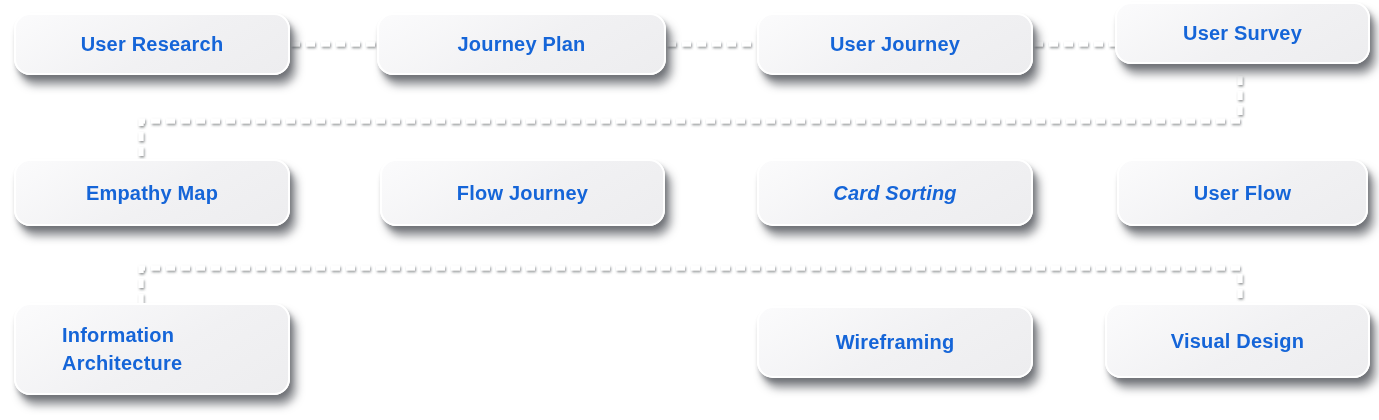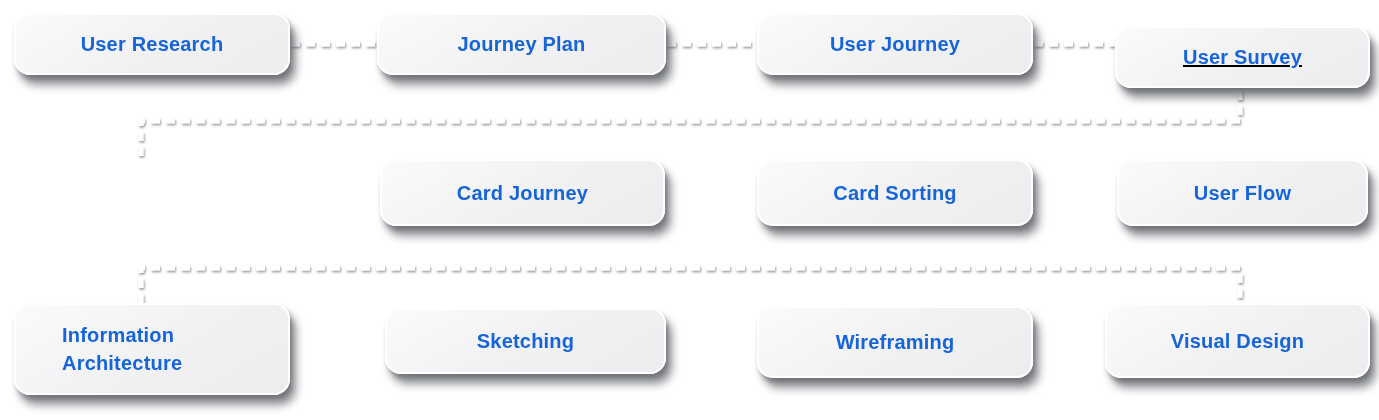--- a/index.html
+++ b/index.html
@@ -67,39 +67,39 @@
 
   <div class="node" style="left:14px; top:13px; width:276px; height:62px;">
     <span class="node-label">User Research</span>
   </div>
   <div class="node" style="left:377px; top:13px; width:289px; height:62px;">
     <span class="node-label">Journey Plan</span>
   </div>
   <div class="node" style="left:757px; top:13px; width:276px; height:62px;">
     <span class="node-label">User Journey</span>
   </div>
-  <div class="node" style="left:1115px; top:26px; width:255px; height:62px;text-decoration:underline;">
+  <div class="node" style="left:1115px; top:2px; width:255px; height:62px;">
     <span class="node-label">User Survey</span>
   </div>
 
+  <div class="node" style="left:14px; top:159px; width:276px; height:67px;">
+    <span class="node-label">Empathy Map</span>
+  </div>
   <div class="node" style="left:380px; top:159px; width:285px; height:67px;">
-    <span class="node-label">Card Journey</span>
+    <span class="node-label">Flow Journey</span>
   </div>
-  <div class="node" style="left:757px; top:159px; width:276px; height:67px;">
+  <div class="node" style="left:757px; top:159px; width:276px; height:67px;font-style:italic;">
     <span class="node-label">Card Sorting</span>
   </div>
   <div class="node" style="left:1117px; top:159px; width:251px; height:67px;">
     <span class="node-label">User Flow</span>
   </div>
 
   <div class="node" style="left:14px; top:303px; width:276px; height:92px;">
     <span class="node-label wrap-narrow">Information Architecture</span>
-  </div>
-  <div class="node" style="left:385px; top:308px; width:281px; height:66px;">
-    <span class="node-label">Sketching</span>
   </div>
   <div class="node" style="left:757px; top:306px; width:276px; height:72px;">
     <span class="node-label">Wireframing</span>
   </div>
   <div class="node" style="left:1105px; top:303px; width:265px; height:75px;">
     <span class="node-label">Visual Design</span>
   </div>
 
 </div>
 

